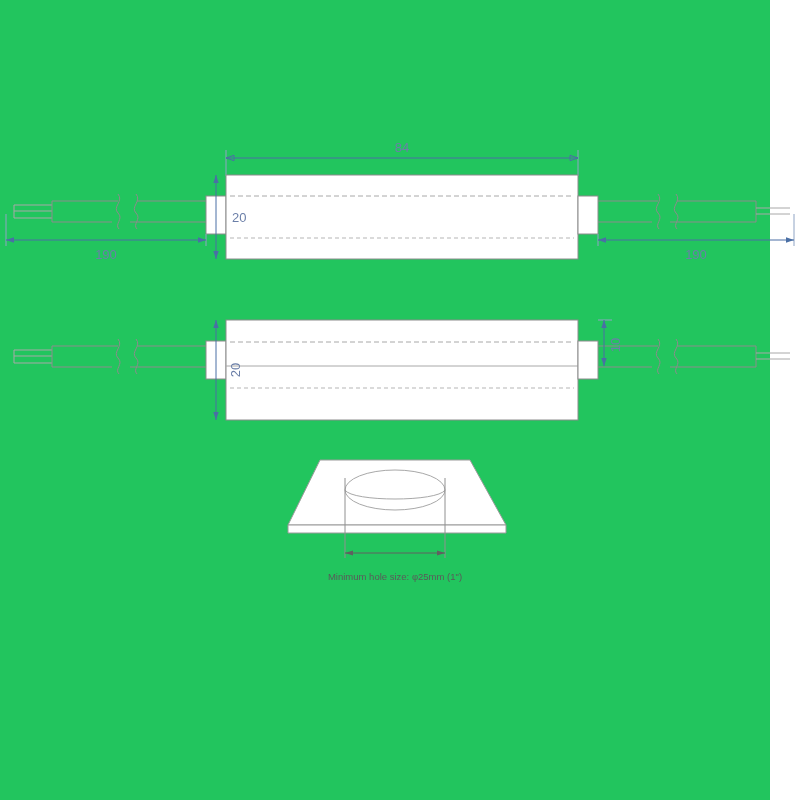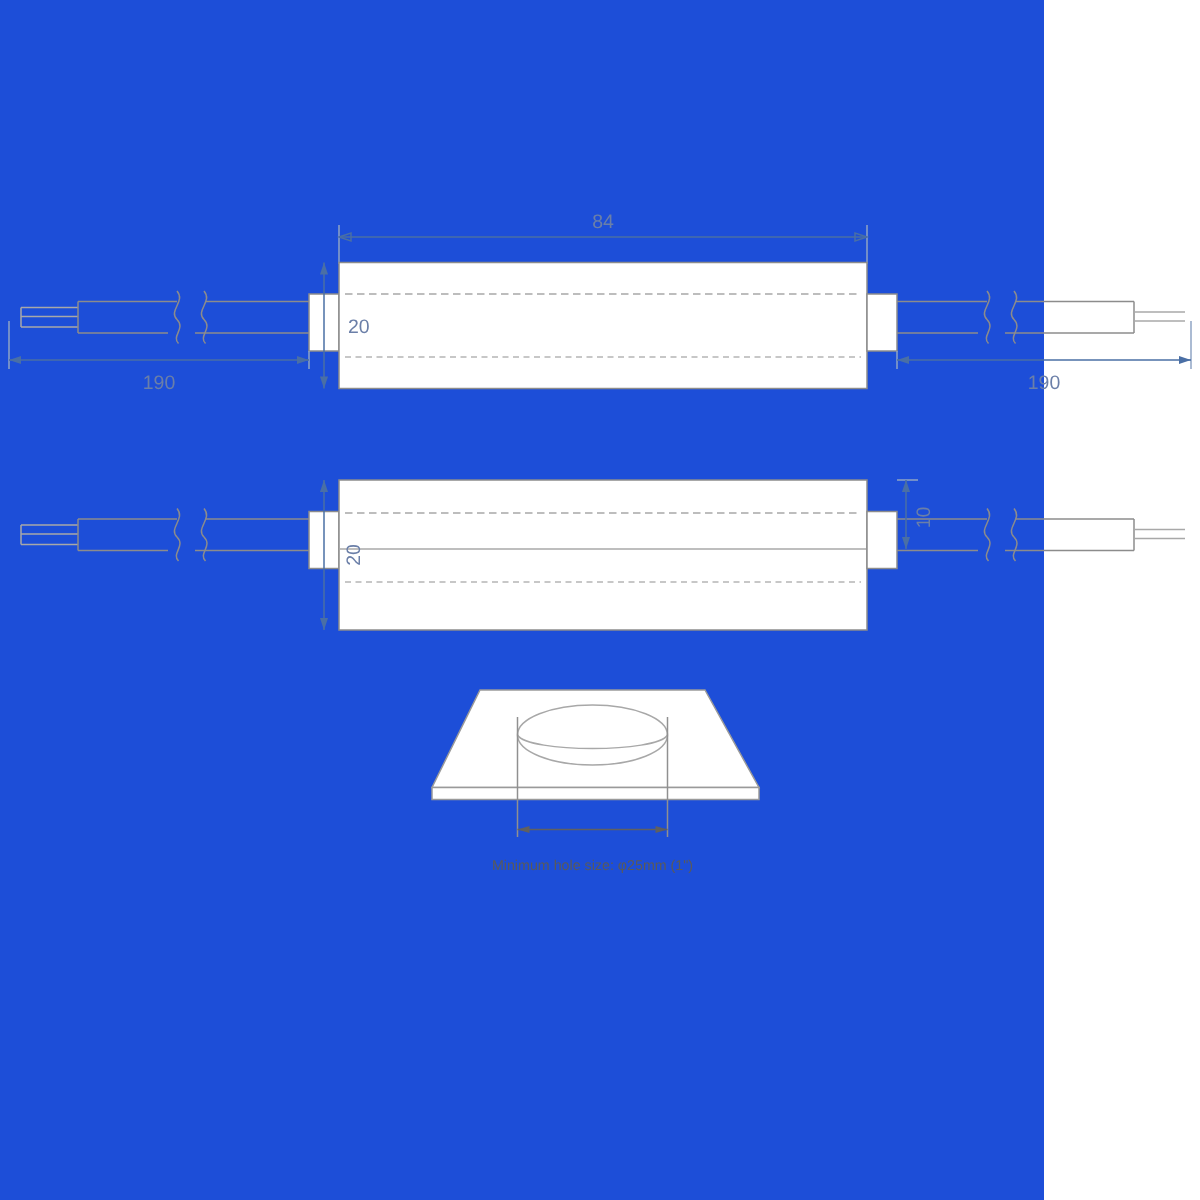--- a/index.html
+++ b/index.html
@@ -8,23 +8,23 @@
     background: #ffffff;
   }
   body {
     width: 800px;
     height: 800px;
     font-family: "Liberation Sans", sans-serif;
     overflow: hidden;
   }
   #drawing-root {
     position: relative;
-    width: 696px;
+    width: 770px;
     height: 800px;
-    background: #1d4ed8;
+    background: #22c55e;
   }
   svg#tech-drawing {
     display: block;
     width: 800px;
     height: 800px;
   }
   .dim-text {
     font-family: "Liberation Sans", sans-serif;
     font-size: 13px;
     fill: #6b7fa8;

